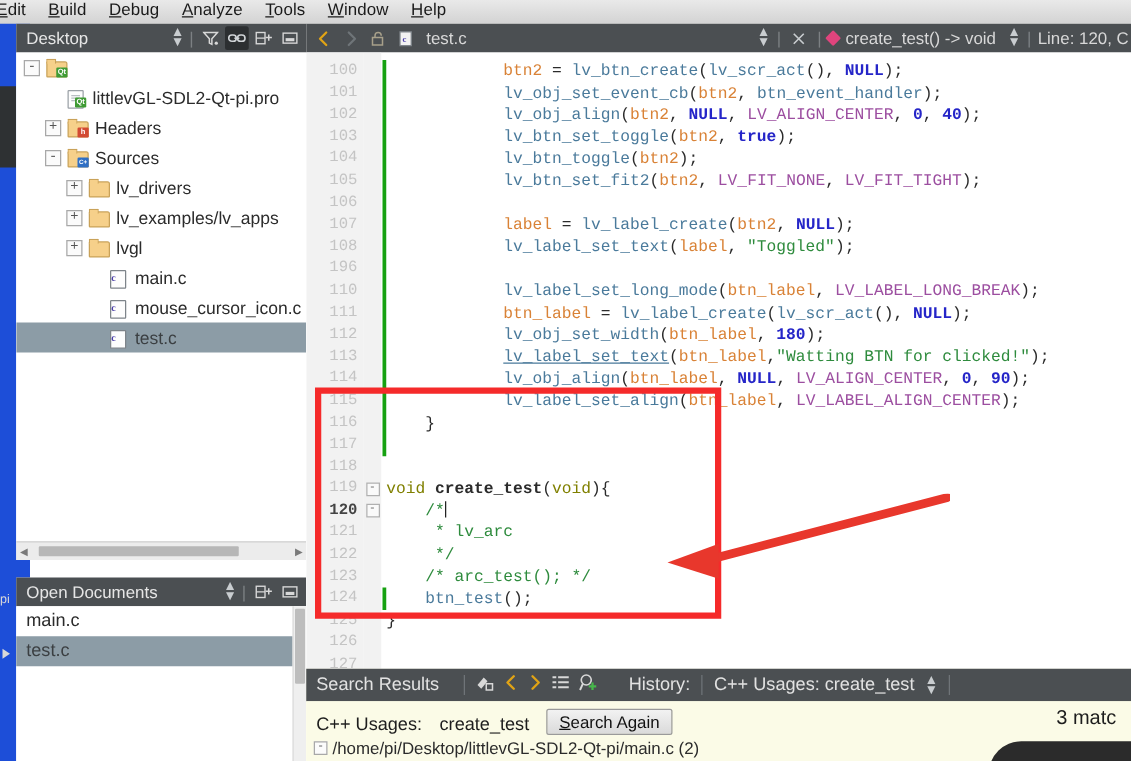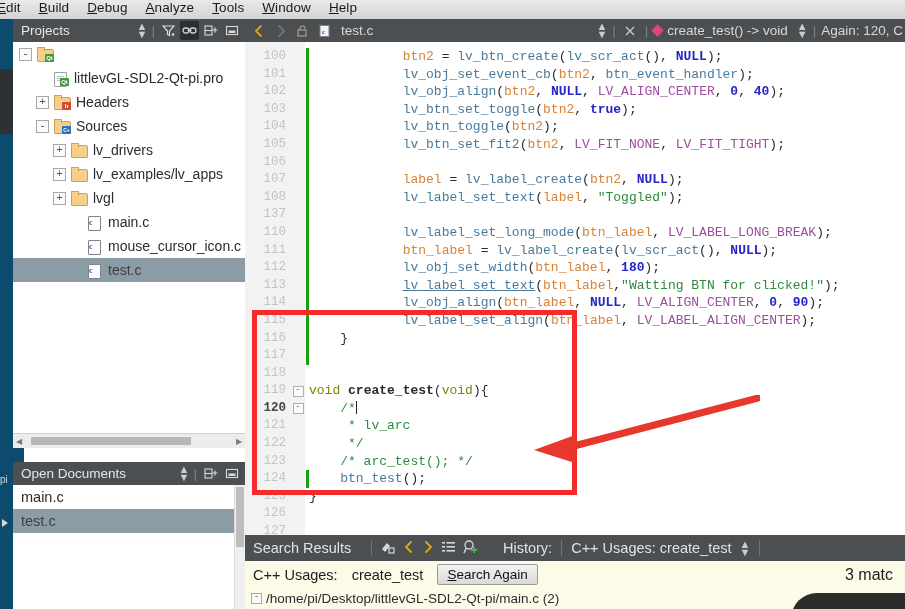--- a/index.html
+++ b/index.html
@@ -18,21 +18,21 @@
     display:flex;align-items:flex-start;
     font-size:13.5px;color:#1a1a1a;
   }
   .menubar .mi{padding:0 9px;white-space:nowrap;letter-spacing:.1px;}
   .menubar .mi .u{text-decoration:underline;}
   .menubar .mi.first{padding-left:0;margin-left:-3px;}
 
   
   .rail{
     position:absolute;left:0;top:19px;width:24px;height:590px;
-    background:#0c4a6e;
+    background:#1d4ed8;
   }
   .rail .railblock{position:absolute;left:0;width:13px;background:#2e3133;}
   .rail .rb1{top:50px;height:65px;}
   .rail .railtext{
     position:absolute;left:0;top:455px;width:13px;
     font-size:10px;color:#d8d8d8;line-height:12px;
   }
   .rail .railarrow{
     position:absolute;left:2px;top:500px;
     width:0;height:0;border-top:4px solid transparent;border-bottom:4px solid transparent;
@@ -183,21 +183,21 @@
     color:#e2e2e2;font-size:14.5px;padding-left:8px;box-sizing:border-box;
   }
   .srhdr .srtitle{width:110px;}
   .srhdr .vsep{width:1px;height:16px;background:#6f7478;margin:0 8px;}
   .srhdr .tools{display:flex;align-items:center;gap:7px;}
   .srhdr .hist{margin-left:24px;display:flex;align-items:center;gap:7px;}
   .srhdr .combo{display:flex;align-items:center;gap:8px;}
 
   .srbody{position:absolute;left:0;top:26px;width:660px;height:48px;background:#fbfbe7;}
   .srline1{
-    position:absolute;left:0;top:0;width:660px;height:27px;display:flex;align-items:center;
+    position:absolute;left:0;top:0;width:660px;height:27px;display:flex;align-items:flex-end;
     font-size:14.5px;color:#1d1d1d;padding-left:8px;box-sizing:border-box;gap:14px;
   }
   .btn{
     border:1px solid #9a9a9a;background:linear-gradient(#f2f2f2,#dadada);
     padding:2px 9px;font-size:13.5px;color:#111;border-radius:2px;
   }
   .btn .u{text-decoration:underline;}
   .matches{position:absolute;right:12px;top:5px;font-size:16px;color:#1d1d1d;white-space:nowrap;}
   .srline2{
     position:absolute;left:0;top:27px;width:660px;height:21px;display:flex;align-items:center;
@@ -228,21 +228,21 @@
     </div>
 
   <div class="rail">
     <div class="railblock rb1"></div>
     <div class="railtext">pi</div>
     <div class="railarrow"></div>
   </div>
 
   <div class="projpanel">
     <div class="panelhdr">
-      <span class="ptitle">Projects</span>
+      <span class="ptitle">Desktop</span>
       <span class="updown">▲<span style="margin-top:-3px">▼</span></span>
       <span style="color:#7c8083;padding:0 4px;">|</span>
       <span class="ptools">
         <span class="icobtn">
           <svg width="13" height="13" viewBox="0 0 13 13">
               <path d="M1 2h11L7.5 7v4.5l-2-1V7z" fill="none" stroke="#d8d8d8" stroke-width="1.2"></path>
               <circle cx="11" cy="10.5" r="1.3" fill="#d8d8d8"></circle>
             </svg>
         </span>
         <span class="icobtn on">
@@ -434,35 +434,35 @@
             <path d="M2 2l8 8M10 2l-8 8" stroke="#c9cdd0" stroke-width="1.3"></path>
           </svg>
       </span>
       <span class="sep">|</span>
       <span class="symb">
         <span class="diamond"></span>
         <span>create_test() -&gt; void</span>
       </span>
       <span class="updown" style="margin-left:6px;">▲<span style="margin-top:-3px">▼</span></span>
       <span class="sep">|</span>
-      <span style="padding-right:2px;">Again: 120, C</span>
+      <span style="padding-right:2px;">Line: 120, C</span>
     </div>
 
     <div class="codearea">
       <div class="gutter" id="gutter">
           <div class="gnum">100</div>
           <div class="gnum">101</div>
           <div class="gnum">102</div>
           <div class="gnum">103</div>
           <div class="gnum">104</div>
           <div class="gnum">105</div>
           <div class="gnum">106</div>
           <div class="gnum">107</div>
           <div class="gnum">108</div>
-          <div class="gnum">137</div>
+          <div class="gnum">196</div>
           <div class="gnum">110</div>
           <div class="gnum">111</div>
           <div class="gnum">112</div>
           <div class="gnum">113</div>
           <div class="gnum">114</div>
           <div class="gnum">115</div>
           <div class="gnum">116</div>
           <div class="gnum">117</div>
           <div class="gnum">118</div>
           <div class="gnum">119</div>

